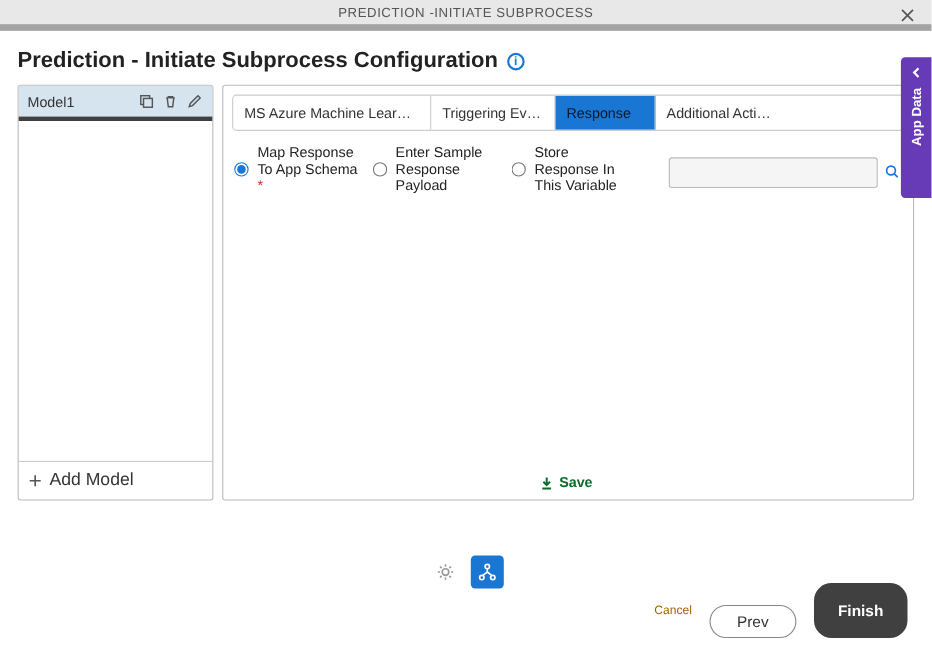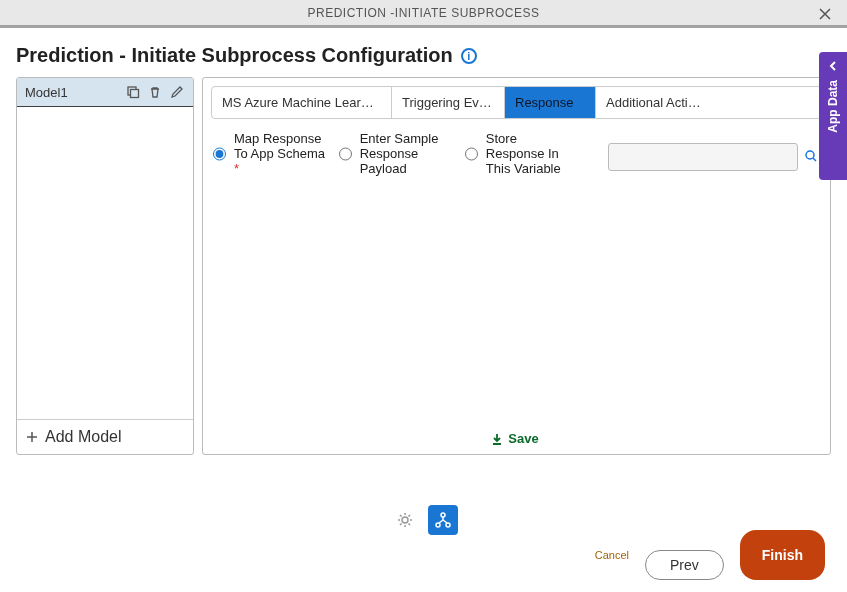--- a/index.html
+++ b/index.html
@@ -1,29 +1,29 @@
 <!DOCTYPE html>
 <html><head>
 <meta charset="utf-8">
 <style>
 * { box-sizing: border-box; margin: 0; padding: 0; font-family: -apple-system, BlinkMacSystemFont, "Segoe UI", Arial, sans-serif; }
 body { width: 847px; height: 592px; background: #fff; position: relative; overflow: hidden; }
 
-.titlebar { height: 28px; background: #e8e8e8; border-bottom: 3px solid #a3a3a3; display: flex; align-items: center; justify-content: center; position: relative; }
+.titlebar { height: 28px; background: #e8e8e8; border-bottom: 6px solid #a3a3a3; display: flex; align-items: center; justify-content: center; position: relative; }
 .titlebar-text { font-size: 12px; color: #555; letter-spacing: 0.5px; }
 .titlebar-close { position: absolute; right: 12px; top: 4px; cursor: pointer; width: 20px; height: 20px; display: flex; align-items: center; justify-content: center; }
 
 .page-title-row { padding: 16px 16px 10px 16px; display: flex; align-items: center; gap: 8px; }
 .page-title { font-size: 20px; font-weight: 700; color: #222; }
 .info-icon { width: 16px; height: 16px; border: 2px solid #1976d2; border-radius: 50%; display: inline-flex; align-items: center; justify-content: center; color: #1976d2; font-size: 11px; font-weight: 700; font-style: normal; }
 
 .content-row { display: flex; padding: 0 16px; gap: 8px; }
 
 .sidebar { width: 178px; border: 1px solid #bbb; border-radius: 3px; height: 378px; display: flex; flex-direction: column; background: #fff; }
-.model-item { background: #d6e4f0; border-bottom: 1px solid #404040; padding: 6px 8px; display: flex; align-items: center; justify-content: space-between; }
+.model-item { background: #d6e4f0; border-bottom: 4px solid #404040; padding: 6px 8px; display: flex; align-items: center; justify-content: space-between; }
 .model-label { font-size: 13px; color: #333; }
 .model-icons { display: flex; gap: 6px; }
 .small-icon { width: 16px; height: 16px; cursor: pointer; display: flex; align-items: center; justify-content: center; }
 .sidebar-spacer { flex: 1; }
 .add-model { border-top: 1px solid #ccc; padding: 8px; display: flex; align-items: center; gap: 6px; cursor: pointer; }
 .add-model-text { font-size: 16px; color: #333; }
 
 .main-panel { flex: 1; border: 1px solid #bbb; border-radius: 3px; padding: 8px; height: 378px; display: flex; flex-direction: column; }
 .tabs { display: flex; border: 1px solid #ccc; border-radius: 4px; overflow: hidden; }
 .tab { padding: 8px 10px; font-size: 13px; color: #333; border-right: 1px solid #ccc; cursor: pointer; white-space: nowrap; overflow: hidden; text-overflow: ellipsis; }
@@ -49,21 +49,21 @@
 .app-data-label { color: #fff; font-size: 12px; font-weight: 600; writing-mode: vertical-rl; transform: rotate(180deg); margin-top: 8px; }
 
 .footer-icons { margin-top: 50px; display: flex; align-items: center; justify-content: center; gap: 8px; }
 .footer-icon { width: 30px; height: 30px; display: flex; align-items: center; justify-content: center; border-radius: 4px; cursor: pointer; }
 .footer-icon.gear { color: #999; }
 .footer-icon.flow { background: #1976d2; color: #fff; }
 
 .footer-buttons { position: absolute; bottom: 12px; right: 22px; display: flex; align-items: center; gap: 16px; }
 .btn-cancel { font-size: 11px; color: #a16207; background: none; border: none; cursor: pointer; }
 .btn-prev { font-size: 14px; color: #333; background: #fff; border: 1px solid #888; border-radius: 16px; padding: 6px 24px; cursor: pointer; margin-top: 20px; }
-.btn-finish { font-size: 14px; font-weight: 600; color: #fff; background: #c2410c; border: none; border-radius: 16px; padding: 17px 22px; cursor: pointer; }
+.btn-finish { font-size: 14px; font-weight: 600; color: #fff; background: #404040; border: none; border-radius: 16px; padding: 17px 22px; cursor: pointer; }
 </style>
 </head>
 <body>
 
 <div class="titlebar">
   <span class="titlebar-text">PREDICTION -INITIATE SUBPROCESS</span>
   <div class="titlebar-close">
     <svg width="14" height="14" viewBox="0 0 14 14">
         <path d="M2 2 L12 12 M12 2 L2 12" stroke="#555" stroke-width="1.5"></path>
       </svg>

